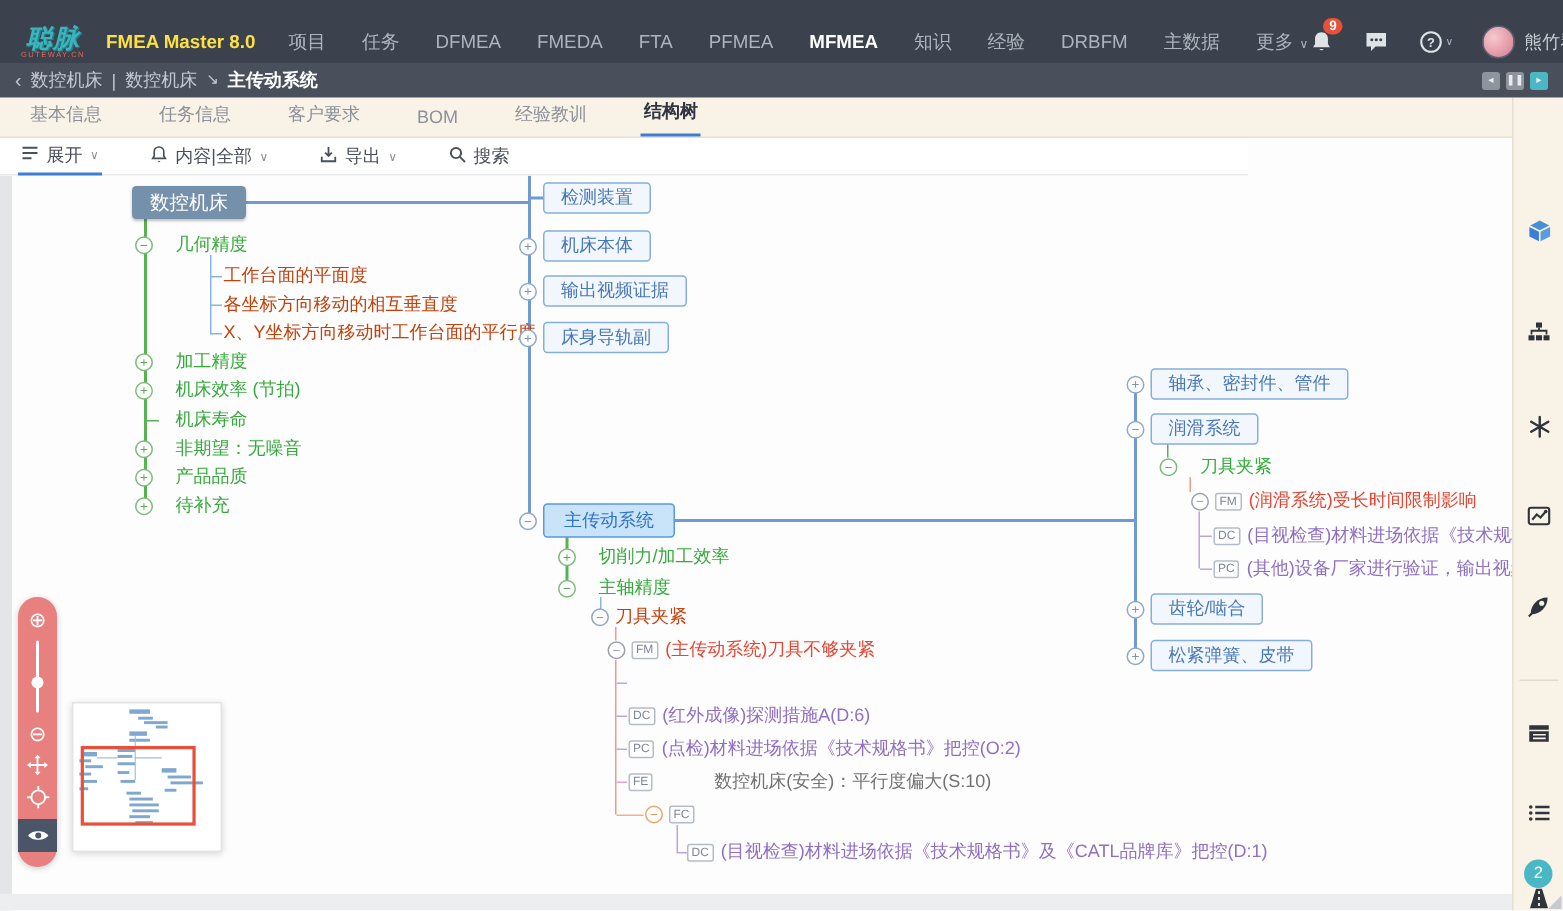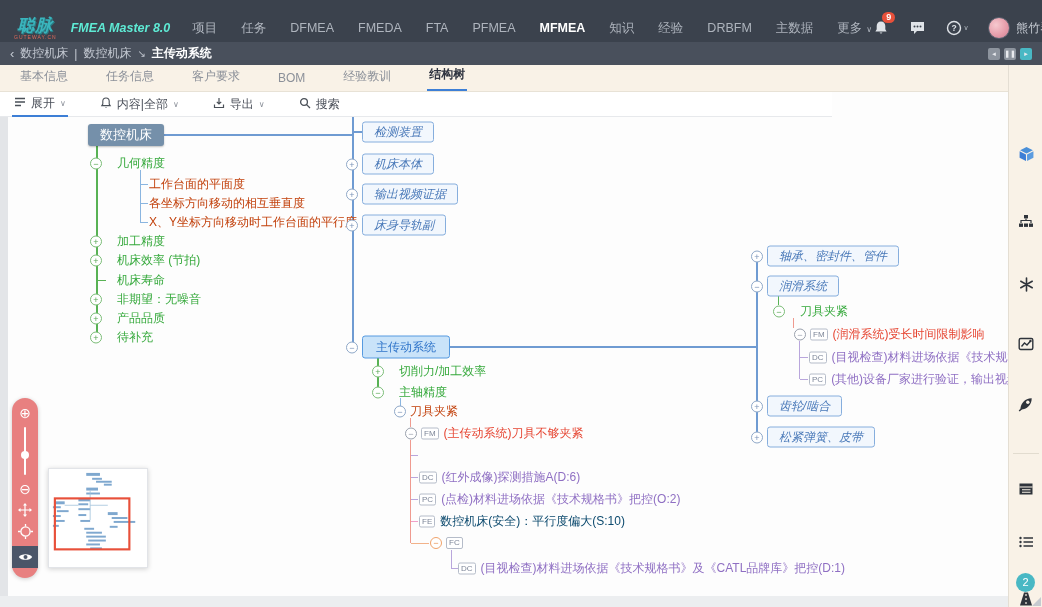--- a/index.html
+++ b/index.html
@@ -5,21 +5,21 @@
 <style>
   * { box-sizing:border-box; margin:0; padding:0; }
   html,body { width:1042px; height:607px; overflow:hidden; }
   body { position:relative; font-family:"Liberation Sans","DejaVu Sans",sans-serif; background:#fdfdfd; font-size:12px; }
 
   
   .topbar { position:absolute; left:0; top:0; width:1042px; height:56px; background:#3b424d; display:flex; align-items:center; padding:0 14px; z-index:30; }
   .logo { display:flex; flex-direction:column; align-items:center; margin-right:14px; line-height:1; }
   .logo-main { color:#3ab5bd; font-size:17px; font-weight:bold; font-style:italic; letter-spacing:1px; text-shadow:1px 1px 0 #2a7d85; }
   .logo-sub { color:#e06a5a; font-size:5px; letter-spacing:1px; margin-top:1px; }
-  .product { color:#5eead4; font-weight:bold; font-size:12.5px; margin-right:22px; white-space:nowrap;font-style:italic; }
+  .product { color:#fde047; font-weight:bold; font-size:12.5px; margin-right:22px; white-space:nowrap; }
   .menu { display:flex; align-items:center; gap:24px; }
   .menu-item { color:#aeb4bd; font-size:12.5px; cursor:pointer; white-space:nowrap; }
   .menu-item.active { color:#ffffff; font-weight:bold; }
   .menu-item .caret { font-size:8px; margin-left:4px; color:#aeb4bd; }
   .top-right { margin-left:auto; display:flex; align-items:center; gap:18px; }
   .tb-ic { position:relative; width:18px; height:18px; display:flex; align-items:center; justify-content:center; cursor:pointer; }
   .badge { position:absolute; top:-7px; left:10px; background:#e8503a; color:#fff; font-size:9px; line-height:11px; padding:0 4px; border-radius:7px; font-weight:bold; }
   .help-caret { font-size:7px; color:#aeb4bd; margin-left:2px; }
   .user { display:flex; align-items:center; gap:6px; cursor:pointer; }
   .avatar { width:22px; height:22px; border-radius:50%; background:radial-gradient(circle at 35% 35%, #f6c9cf, #e59aa8 60%, #c97f94); border:1px solid #5a6270; }
@@ -53,25 +53,25 @@
   .ln.s { background:#ef9a8f; } .ln.p { background:#b9a6dc; } .ln.k { background:#f0a0c8; } .ln.o { background:#f2b289; }
   .tnode { position:absolute; display:flex; align-items:center; transform:translateY(-50%); white-space:nowrap; font-size:12px; cursor:pointer; }
   .exp { width:12px; height:12px; border-radius:50%; background:#fff; border:1px solid #9aa1ad; color:#9aa1ad; font-size:9px; line-height:10px; text-align:center; margin-right:4px; flex:none; }
   .t-green .exp { border-color:#7bbd77; color:#58a854; }
   .t-blue .exp, .t-box .exp, .t-boxsel .exp { border-color:#8fa8c8; color:#7a93b8; }
   .t-fc .exp { border-color:#f0a36b; color:#e89050; }
   .tag { border:1px solid #b5bcc9; color:#7d8698; background:#fff; font-size:8px; line-height:10px; padding:0 2px; border-radius:2px; margin-right:5px; flex:none; }
   .t-root .lbl { background:#7590aa; color:#fff; font-size:13px; padding:2px 12px; border-radius:3px; box-shadow:0 1px 2px rgba(0,0,0,.25); }
   .t-green .lbl { color:#36a93c;margin-left:11px; }
   .t-blue .lbl { color:#c2410c; }
-  .t-box .lbl { border:1px solid #86aedd; background:#f2f7fd; color:#4878b8; padding:1px 11px; border-radius:3px;font-style:italic; }
+  .t-box .lbl { border:1px solid #86aedd; background:#f2f7fd; color:#4878b8; padding:1px 11px; border-radius:3px; }
   .t-boxsel .lbl { border:1px solid #569ae0; background:#c9e3f9; color:#2f74c9; padding:2px 13px; border-radius:3px; }
   .t-fm .lbl { color:#e64532; }
   .t-mr .lbl, .t-dc .lbl, .t-pc .lbl { color:#8f6fc3; }
-  .t-fe .lbl { color:#0c4a6e; }
+  .t-fe .lbl { color:#737373;margin-left:36px; }
   .t-fc .lbl { color:#ee8340; }
 
   .edge-strip { position:absolute; left:0; top:117px; width:8px; height:490px; background:#e3e5e8; z-index:2; }
   .bottom-strip { position:absolute; left:0; top:596px; width:1008px; height:11px; background:#eceef0; z-index:2; }
 
   
   .zoombar { position:absolute; left:12px; top:398px; width:26px; height:180px; background:#e88080; border-radius:13px; display:flex; flex-direction:column; align-items:center; padding:8px 0 10px; gap:7px; z-index:10; box-shadow:0 1px 4px rgba(0,0,0,.2); }
   .zb { color:#fff; display:flex; align-items:center; justify-content:center; width:100%; cursor:pointer; }
   .zb-sym { font-size:14px; line-height:14px; }
   .slider { position:relative; width:2px; height:48px; background:#ffffff; border-radius:1px; }

